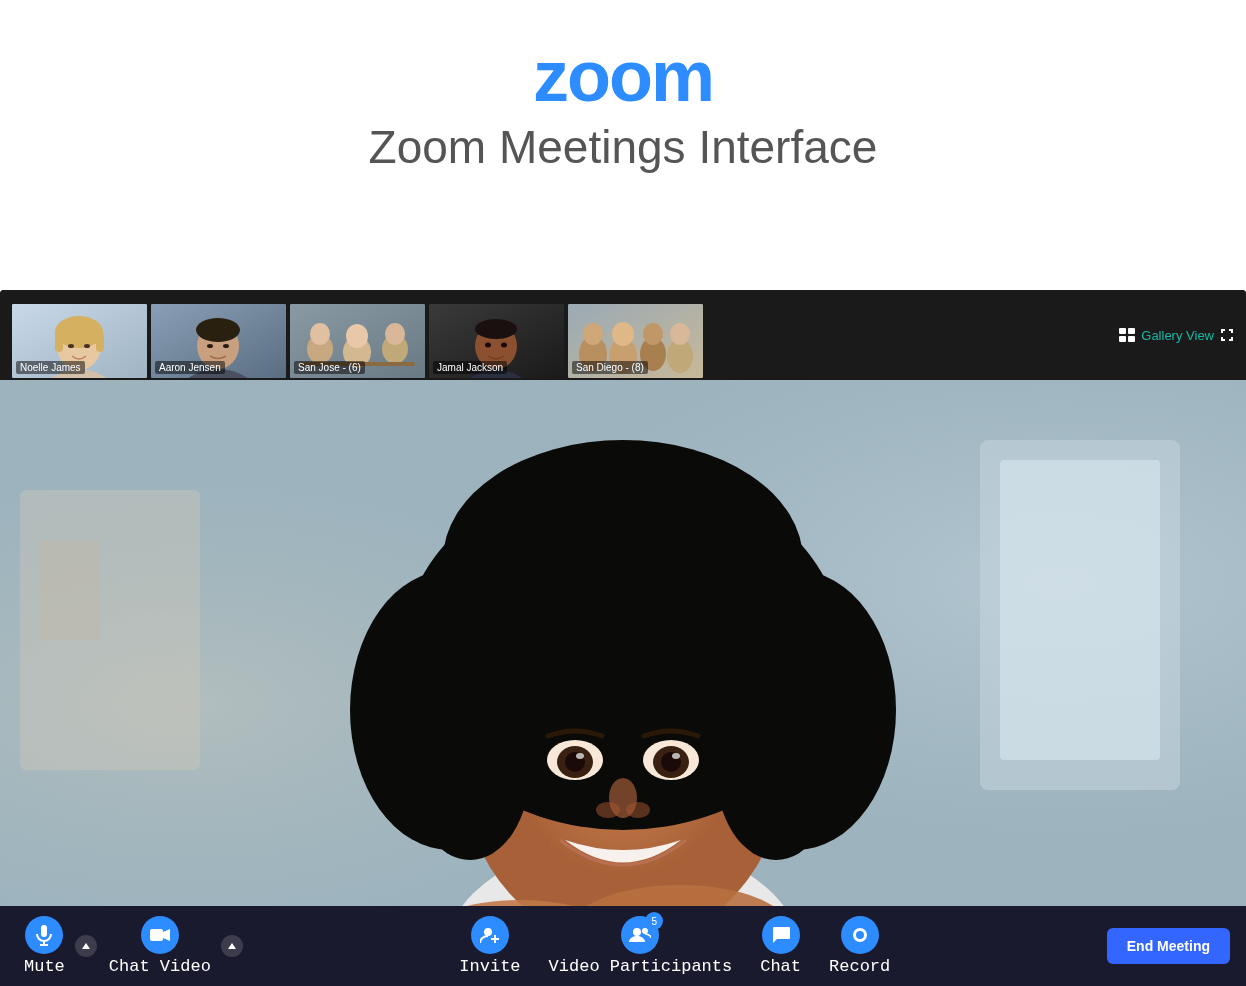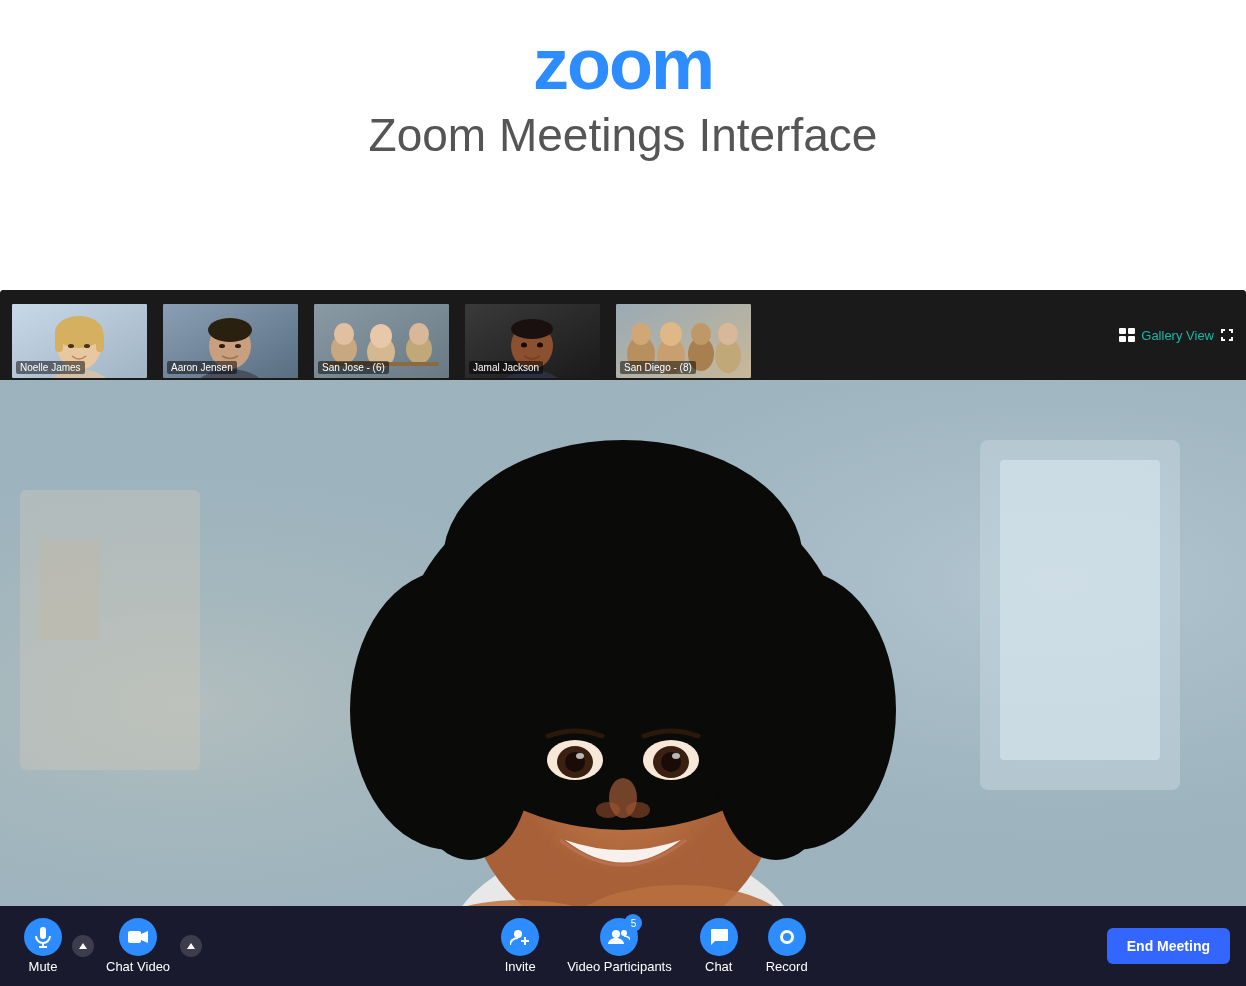--- a/index.html
+++ b/index.html
@@ -8,21 +8,21 @@
       height: 986px;
       background: #ffffff;
       font-family: -apple-system, BlinkMacSystemFont, 'Segoe UI', sans-serif;
       overflow: hidden;
       position: relative;
     }
 
     
     .header {
       text-align: center;
-      padding-top: 28px;
+      padding-top: 40px;
       padding-bottom: 20px;
     }
     .zoom-logo {
       font-size: 72px;
       font-weight: 700;
       color: #2D8CFF;
       letter-spacing: -2px;
       line-height: 1;
     }
     .subtitle {
@@ -55,21 +55,21 @@
       display: flex;
       align-items: center;
       justify-content: space-between;
       padding: 8px 12px;
       z-index: 10;
     }
 
     
     .thumbnails-row {
       display: flex;
-      gap: 16px;
+      gap: 4px;
       height: 62px;
     }
 
     .thumbnail {
       width: 135px;
       height: 74px;
       position: relative;
       border-radius: 2px;
       overflow: hidden;
       flex-shrink: 0;
@@ -192,23 +192,24 @@
       align-items: center;
       justify-content: center;
       font-size: 18px;
     }
 
     .tool-btn .icon-circle.green {
       background: #4CAF50;
     }
 
     .tool-btn-label {
-      font-size: 13px;
+      font-size: 17px;
       color: white;
       white-space: nowrap;
+      font-family: Liberation Mono, monospace;
     }
 
     .chevron-btn {
       width: 22px;
       height: 22px;
       border-radius: 50%;
       background: rgba(255,255,255,0.15);
       display: flex;
       align-items: center;
       justify-content: center;

